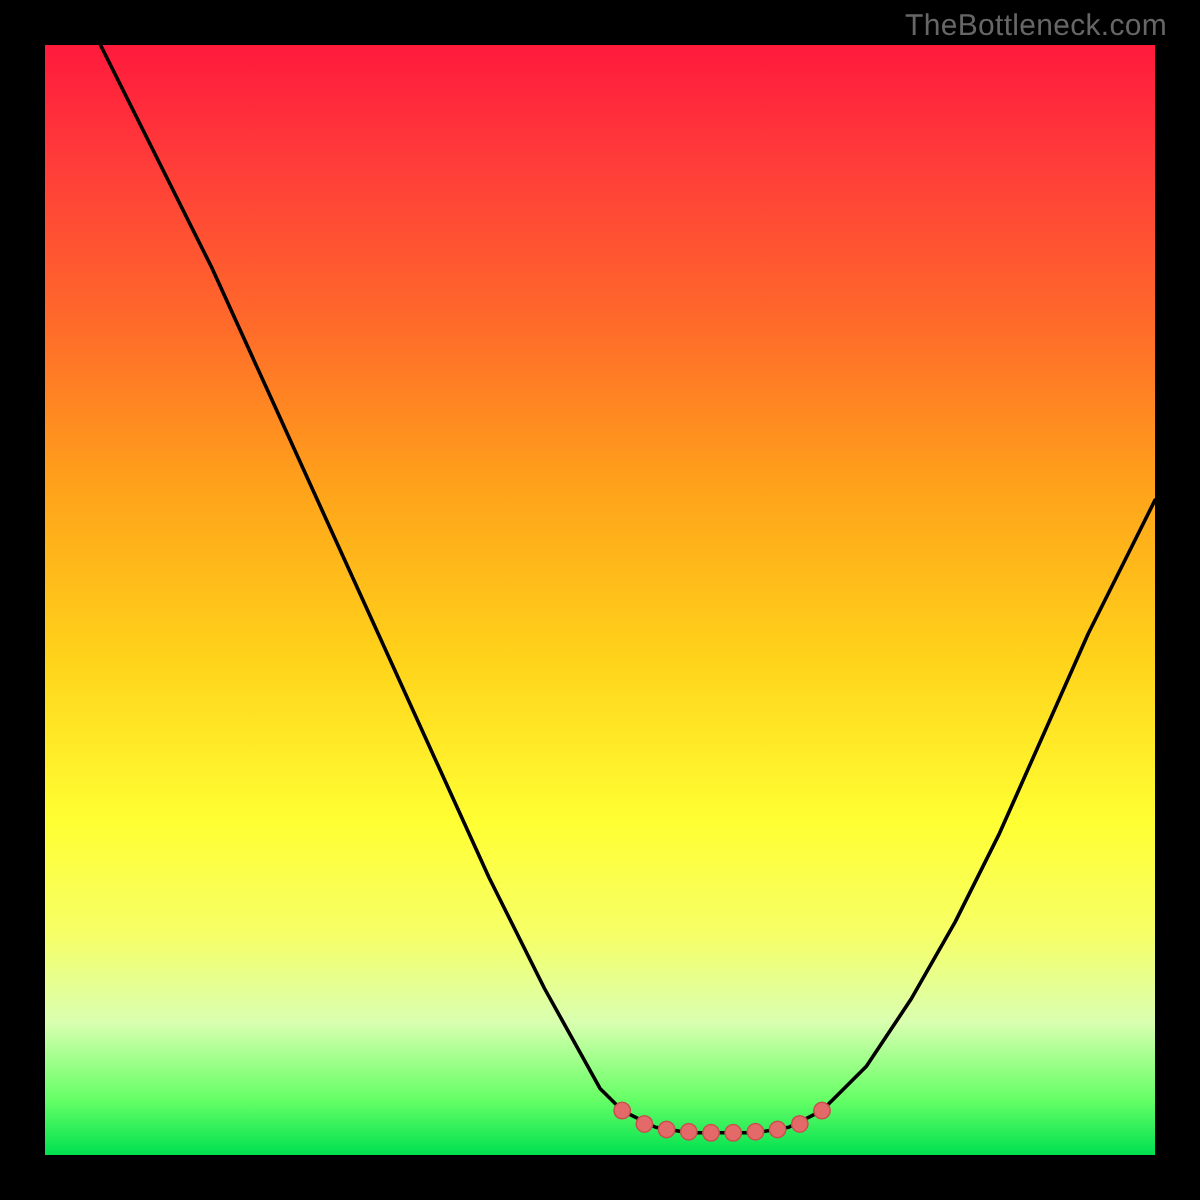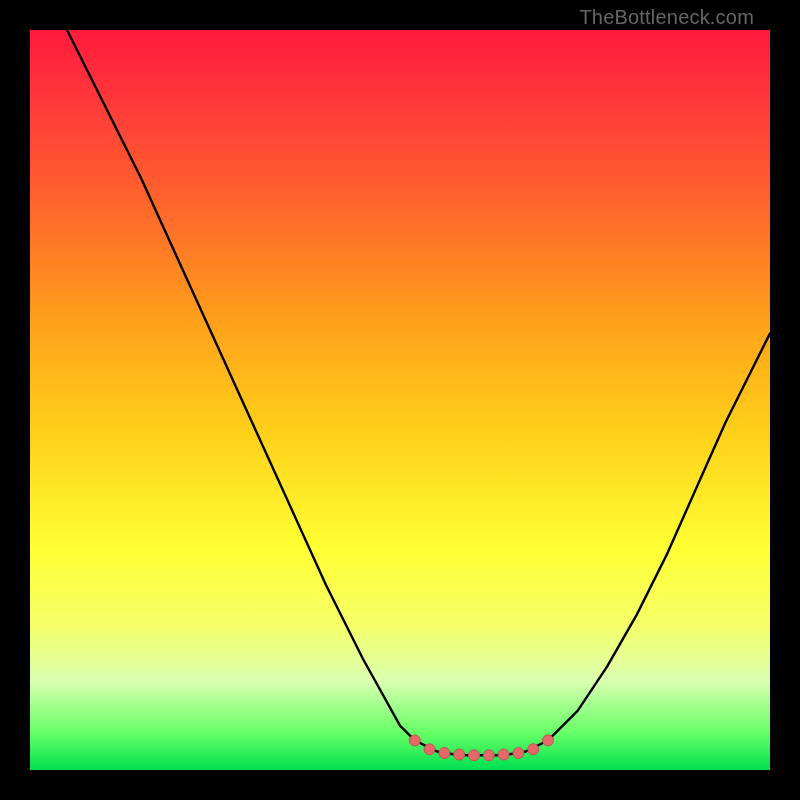--- a/index.html
+++ b/index.html
@@ -36,21 +36,21 @@
       #ffff33 70%,
       #f6ff66 80%,
       #d9ffb0 88%,
       #66ff66 95%,
       #00e050 100%
     );
   }
   .attribution {
     position: absolute;
     top: 6px;
-    right: 46px;
+    right: 22px;
     color: #666;
     font-size: 20px;
     font-weight: 500;
     letter-spacing: 0.2px;
   }
   svg.curve {
     position: absolute;
     left: 0;
     top: 0;
     width: 740px;

